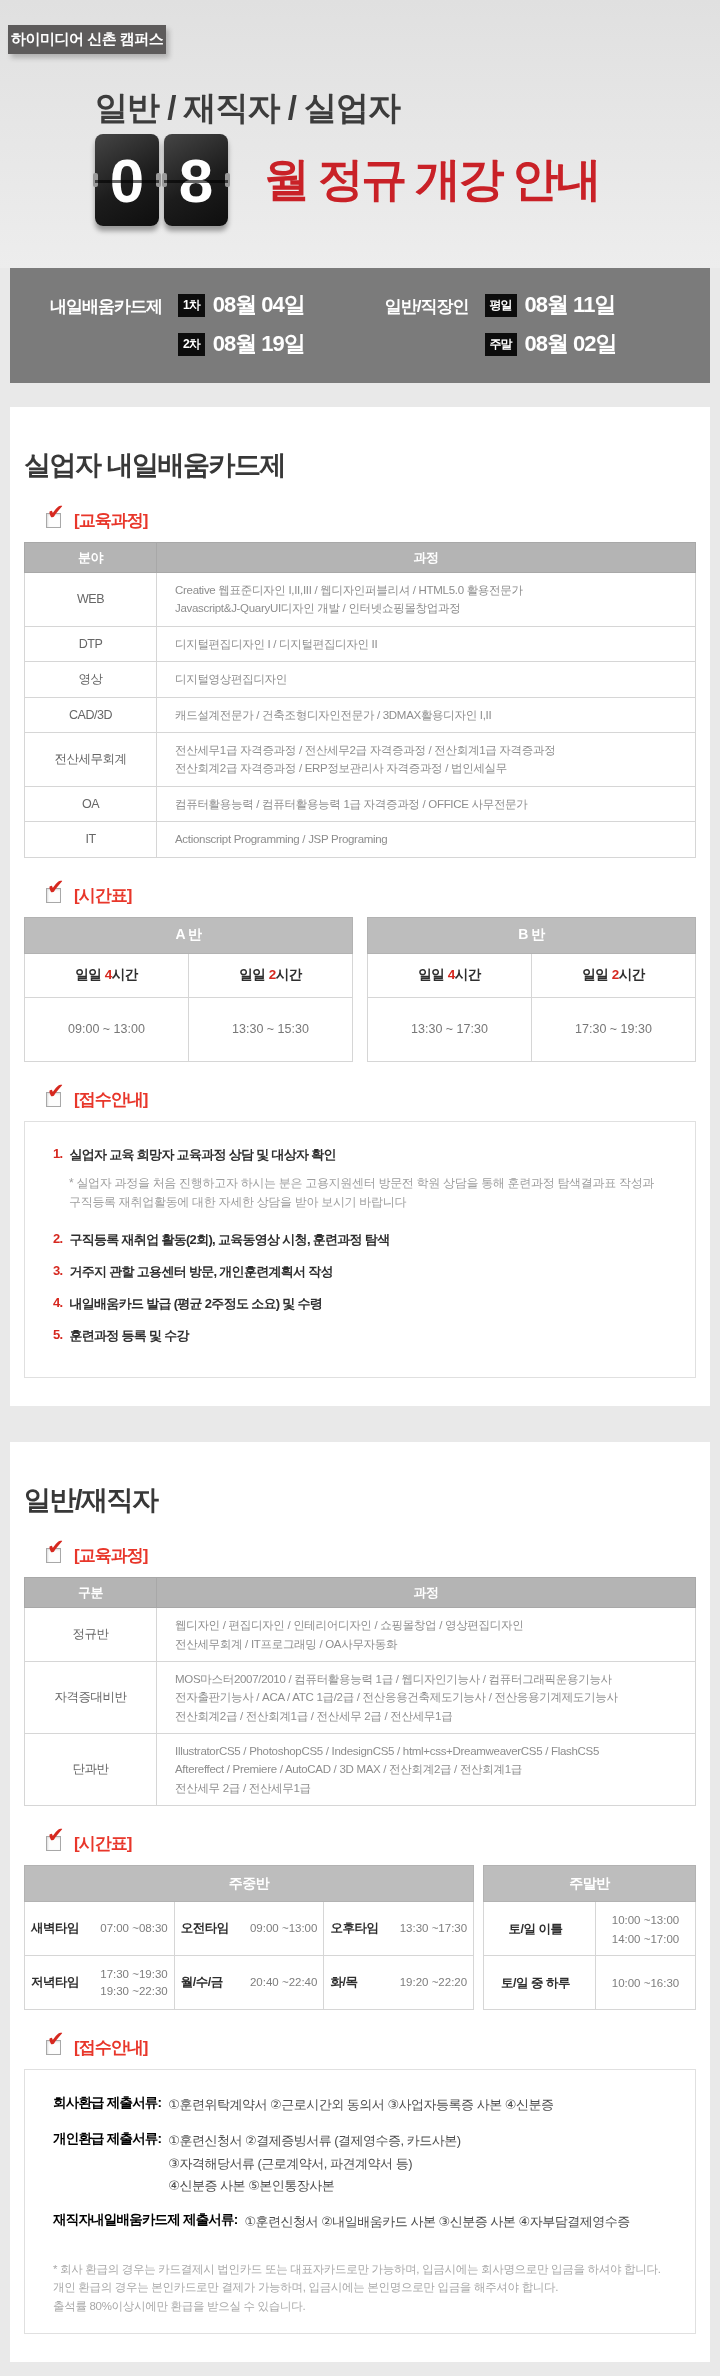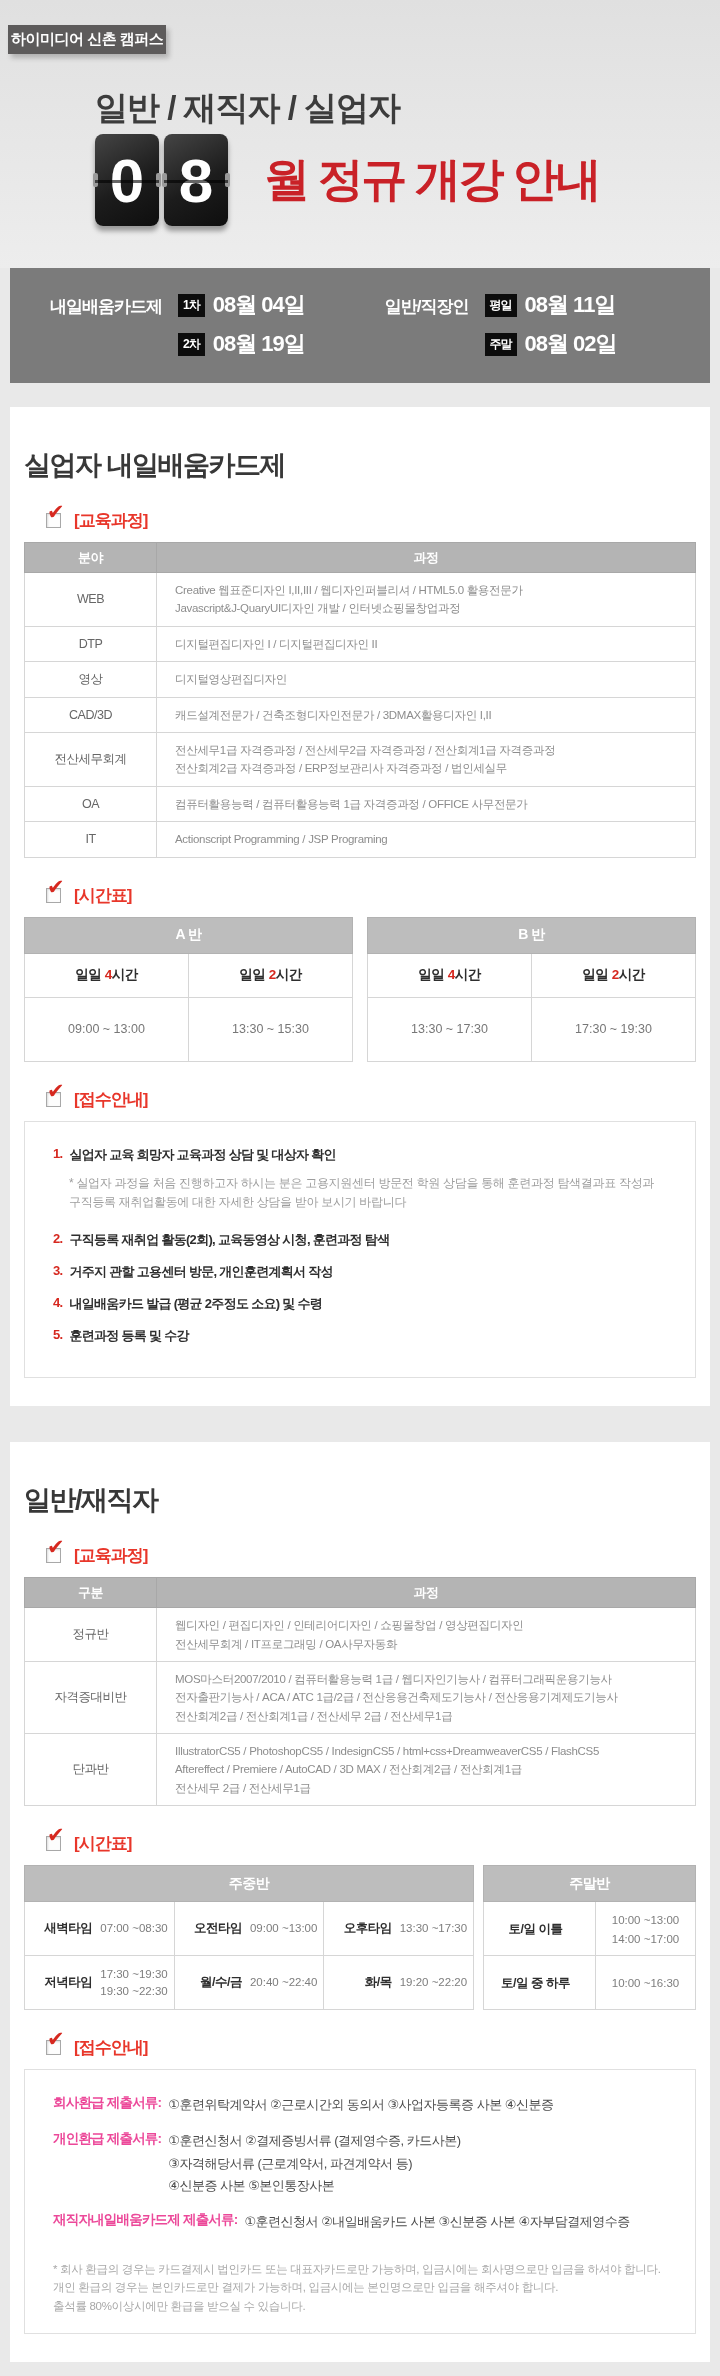--- a/index.html
+++ b/index.html
@@ -52,31 +52,31 @@
   
   .tt-wrap { display:flex; gap:14px; }
   .tt { flex:1; text-align:center; }
   .tt th { background:#bdbdbd; color:#fff; font-size:14px; font-weight:bold; height:36px; border:1px solid #b2b2b2; letter-spacing:-0.5px; }
   .tt td.hd { height:44px; font-size:13.5px; font-weight:bold; color:#2e2e2e; border:1px solid #d6d6d6; letter-spacing:-0.5px; }
   .tt td.tm { height:64px; color:#777; font-size:12.5px; border:1px solid #d6d6d6; white-space:pre-line; line-height:1.5; }
   .red { color:#d6281f; }
   .tt2 .cell-label { font-weight:bold; color:#2e2e2e; font-size:12.5px; margin-right:8px; letter-spacing:-0.5px; white-space:nowrap; }
   .tt2 .cell-time { color:#7d7d7d; font-size:11.5px; white-space:pre-line; text-align:left; line-height:1.45; }
   .tt2 td { border:1px solid #d6d6d6; height:54px; padding:4px 6px; }
-  .tt2 .pair { display:flex; align-items:center; justify-content:flex-end; }
+  .tt2 .pair { display:flex; align-items:center; justify-content:space-between; }
   .wk-wrap { display:flex; gap:9px; }
   .wk-weekday { flex:2.12; } .wk-weekend { flex:1; }
 
   
   .notice-box { border:1px solid #e0e0e0; background:#fff; padding:24px 28px 18px; }
   .n-item { display:flex; margin-bottom:14px; font-size:13px; color:#2e2e2e; font-weight:bold; letter-spacing:-0.7px; }
   .n-num { color:#d6281f; margin-right:7px; font-weight:bold; flex:none; }
   .n-note { color:#9d9d9d; font-weight:normal; font-size:12px; line-height:1.65; margin:-4px 0 18px 16px; white-space:pre-line; letter-spacing:-0.3px; }
   .doc-line { display:flex; margin-bottom:13px; align-items:flex-start; }
-  .doc-title { font-weight:bold; color:#ec4899; font-size:13.5px; white-space:nowrap; margin-right:7px; letter-spacing:-0.8px; }
+  .doc-title { font-weight:bold; color:#000000; font-size:13.5px; white-space:nowrap; margin-right:7px; letter-spacing:-0.8px; }
   .doc-text { color:#4c4c4c; font-size:13px; white-space:pre-line; line-height:1.75; letter-spacing:-0.5px; }
   .reg-note { color:#a8a8a8; font-size:11.5px; line-height:1.6; margin-top:26px; white-space:pre-line; letter-spacing:-0.3px; }
 </style>
 </head>
 <body>
 
 <div class="page">
 
   <div class="hero">
     <div class="campus-badge">하이미디어 신촌 캠퍼스</div>

